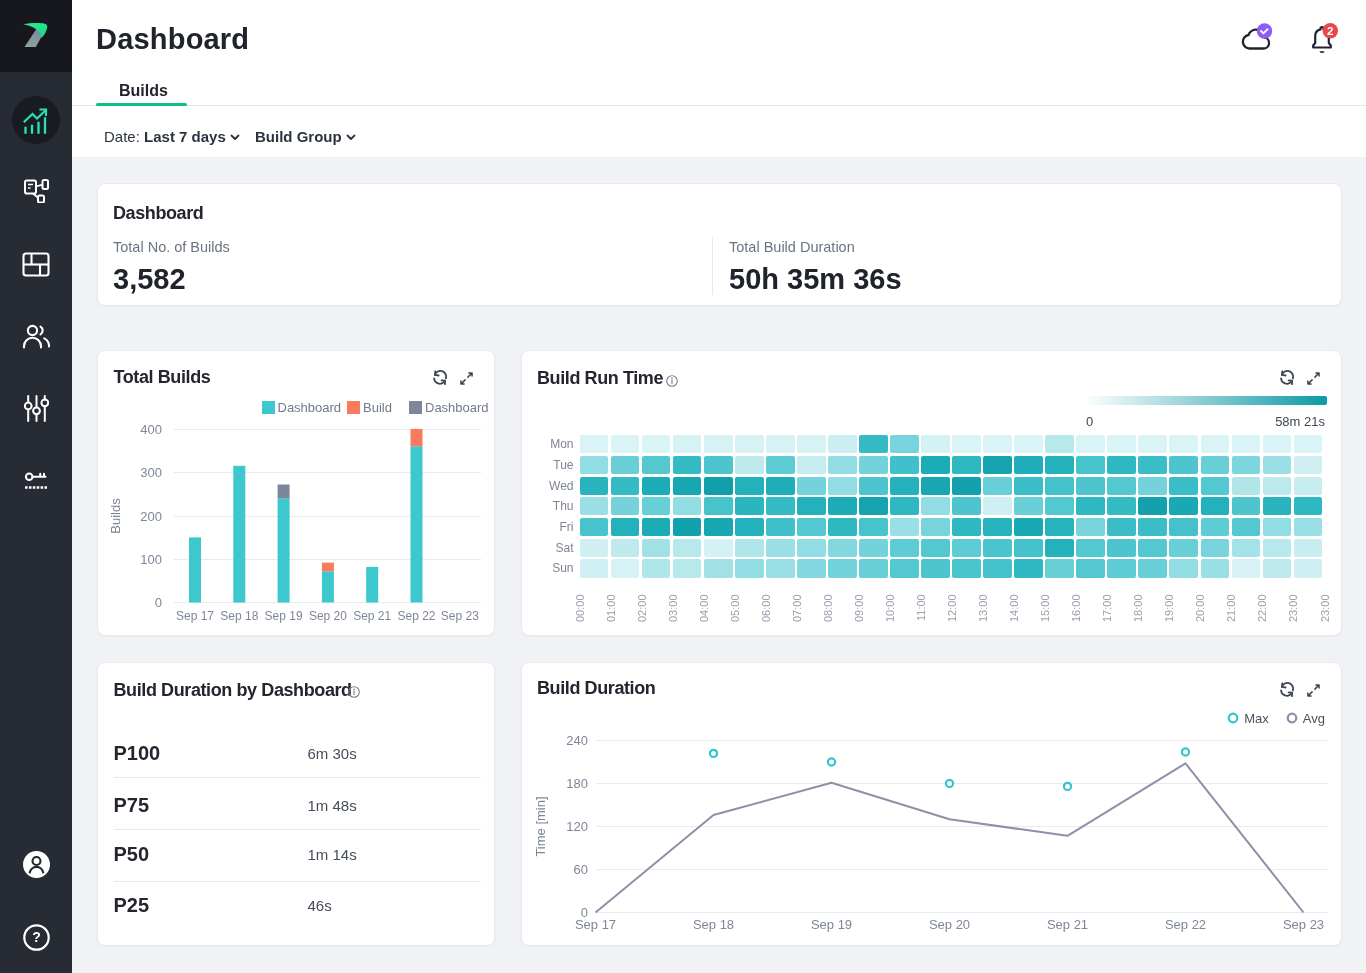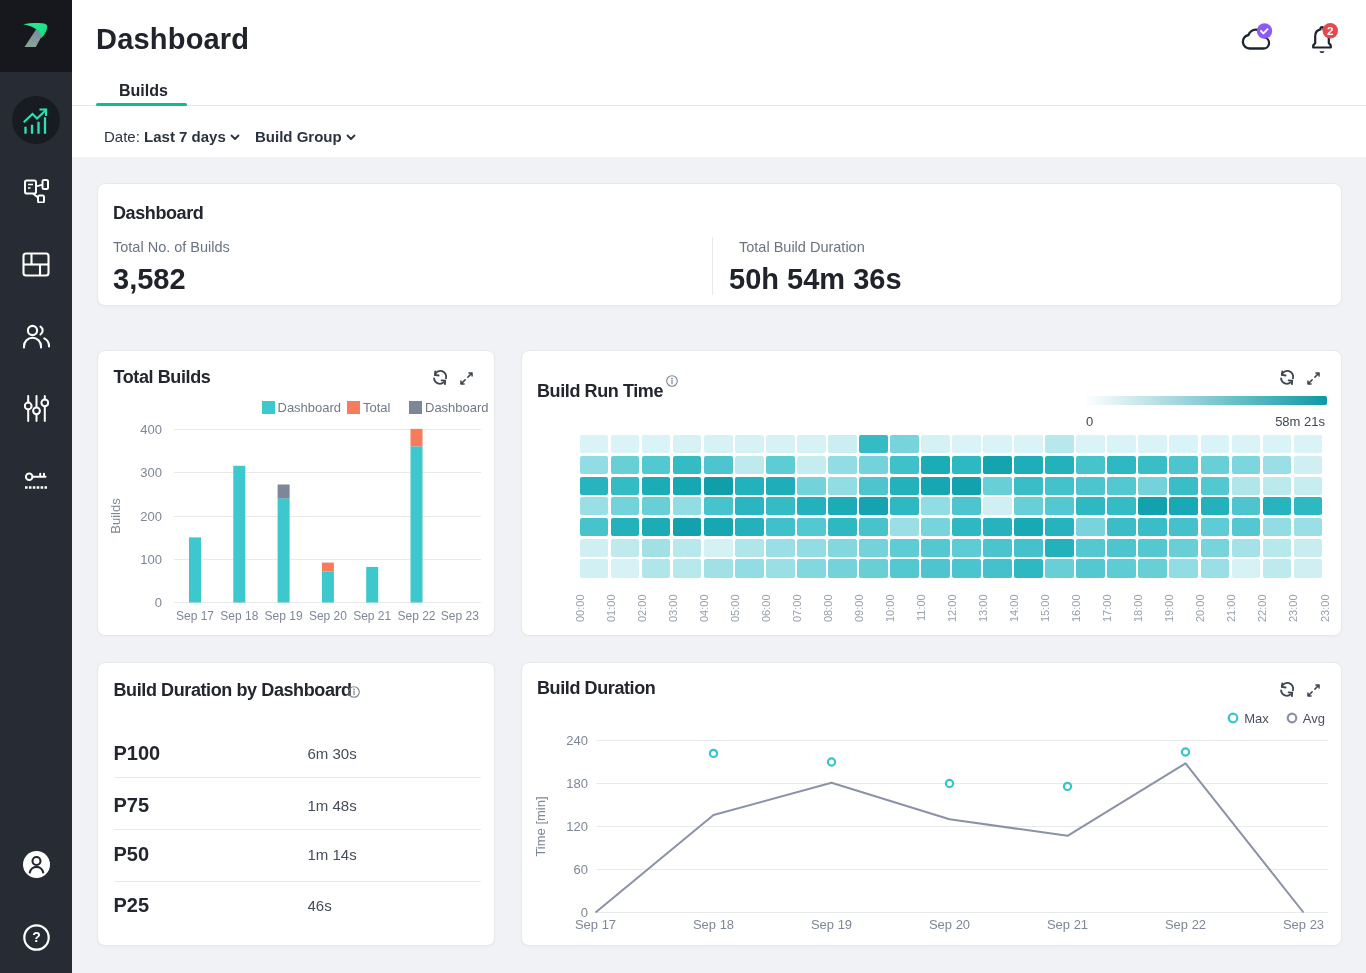--- a/index.html
+++ b/index.html
@@ -134,43 +134,43 @@
             <path d="M1.5 1.5L5 5l3.5-3.5"></path>
           </svg></span></div>
  </div>
  <div id="content">
 
   <div class="card" style="left:24.5px;top:25.5px;width:1245.5px;height:123.5px;">
     <div class="ctitle" style="left:15.5px;top:19px;">Dashboard</div>
     <div class="abs" style="left:614px;top:53px;width:1px;height:58px;background:#e7e9ed;"></div>
     <div class="abs" style="left:15.5px;top:55px;font-size:14.5px;color:#6b7482;">Total No. of Builds</div>
     <div class="abs" style="left:15.5px;top:79px;font-size:29px;font-weight:700;color:#20232b;">3,582</div>
-    <div class="abs" style="left:631.5px;top:55px;font-size:14.5px;color:#6b7482;margin-left:10px;">Total Build Duration</div>
-    <div class="abs" style="left:631.5px;top:79px;font-size:29px;font-weight:700;color:#20232b;">50h 54m 36s</div>
+    <div class="abs" style="left:631.5px;top:55px;font-size:14.5px;color:#6b7482;">Total Build Duration</div>
+    <div class="abs" style="left:631.5px;top:79px;font-size:29px;font-weight:700;color:#20232b;">50h 35m 36s</div>
   </div>
 
   <div class="card" style="left:24.5px;top:192.5px;width:398.5px;height:286px;">
     <div class="ctitle" style="left:16px;top:16.5px;">Total Builds</div>
     <div class="icbtns" style="right:20px;top:18.5px;">
           <svg width="18" height="18" viewBox="0 0 18 18" fill="none" stroke="#3d4553" stroke-width="1.8" stroke-linecap="round" stroke-linejoin="round">
             <path d="M14.9 9.4A5.7 5.7 0 0 0 3.9 5.95"></path>
             <path d="M4.3 2.3L3.9 5.9L7.6 6.5"></path>
             <path d="M3.1 9.5A5.7 5.7 0 0 0 12.85 13.05"></path>
             <path d="M10.6 11.45L14.15 11.6L13.9 15.15"></path>
           </svg>
           <svg width="15" height="15" viewBox="0 0 15 15" fill="none" stroke="#3d4553" stroke-width="1.5" stroke-linecap="round" stroke-linejoin="round">
             <path d="M8.9 6.1L13 2M9.9 1.95h3.15V5.1"></path>
             <path d="M6.1 8.9L2 13M1.95 9.9v3.15H5.1"></path>
           </svg>
         </div>
     <div class="abs" style="top:50px;font-size:13px;color:#707a88;">
       <span class="abs" style="left:164px;top:0;width:13px;height:13px;background:#3cc8cd"></span>
           <span class="abs" style="left:180px;top:0;line-height:13px;">Dashboard</span>
       <span class="abs" style="left:249.5px;top:0;width:13px;height:13px;background:#f87b5e"></span>
-          <span class="abs" style="left:265.5px;top:0;line-height:13px;">Total</span>
+          <span class="abs" style="left:265.5px;top:0;line-height:13px;">Build</span>
       <span class="abs" style="left:311.5px;top:0;width:13px;height:13px;background:#7e8799"></span>
           <span class="abs" style="left:327.5px;top:0;line-height:13px;">Dashboard</span>
     </div>
     <svg class="abs" style="left:0;top:0" width="398" height="286" viewBox="0 0 398 286">
           <line x1="75.5" y1="78" x2="383" y2="78" stroke="#e8eaee" stroke-width="1" shape-rendering="crispEdges"></line>
           <line x1="75.5" y1="121.5" x2="383" y2="121.5" stroke="#e8eaee" stroke-width="1" shape-rendering="crispEdges"></line>
           <line x1="75.5" y1="165" x2="383" y2="165" stroke="#e8eaee" stroke-width="1" shape-rendering="crispEdges"></line>
           <line x1="75.5" y1="208.5" x2="383" y2="208.5" stroke="#e8eaee" stroke-width="1" shape-rendering="crispEdges"></line>
           <line x1="75.5" y1="251.5" x2="383" y2="251.5" stroke="#e8eaee" stroke-width="1" shape-rendering="crispEdges"></line>
           <text x="64" y="82.5" text-anchor="end" font-size="13" fill="#7e8798">400</text>
@@ -192,41 +192,50 @@
           <text x="141.3" y="268.5" text-anchor="middle" font-size="12" fill="#7e8798">Sep 18</text>
           <text x="185.6" y="268.5" text-anchor="middle" font-size="12" fill="#7e8798">Sep 19</text>
           <text x="229.9" y="268.5" text-anchor="middle" font-size="12" fill="#7e8798">Sep 20</text>
           <text x="274.2" y="268.5" text-anchor="middle" font-size="12" fill="#7e8798">Sep 21</text>
           <text x="318.5" y="268.5" text-anchor="middle" font-size="12" fill="#7e8798">Sep 22</text>
           <text x="361.8" y="268.5" text-anchor="middle" font-size="12" fill="#7e8798">Sep 23</text>
         </svg>
   </div>
 
   <div class="card" style="left:448.5px;top:192.5px;width:821.5px;height:286px;">
-    <div class="ctitle" style="left:15.5px;top:30px;">Build Run Time</div>
+    <div class="ctitle" style="left:15.5px;top:17px;">Build Run Time</div>
     <div class="abs" style="left:144px;top:22.5px;"><svg width="12" height="12" viewBox="0 0 12 12" fill="none">
             <circle cx="6" cy="6" r="5.3" stroke="#7c8594" stroke-width="1.1"></circle>
             <line x1="6" y1="5.2" x2="6" y2="8.6" stroke="#7c8594" stroke-width="1.2" stroke-linecap="round"></line>
             <circle cx="6" cy="3.4" r="0.8" fill="#7c8594"></circle>
           </svg></div>
     <div class="icbtns" style="right:20px;top:18.5px;">
           <svg width="18" height="18" viewBox="0 0 18 18" fill="none" stroke="#3d4553" stroke-width="1.8" stroke-linecap="round" stroke-linejoin="round">
             <path d="M14.9 9.4A5.7 5.7 0 0 0 3.9 5.95"></path>
             <path d="M4.3 2.3L3.9 5.9L7.6 6.5"></path>
             <path d="M3.1 9.5A5.7 5.7 0 0 0 12.85 13.05"></path>
             <path d="M10.6 11.45L14.15 11.6L13.9 15.15"></path>
           </svg>
           <svg width="15" height="15" viewBox="0 0 15 15" fill="none" stroke="#3d4553" stroke-width="1.5" stroke-linecap="round" stroke-linejoin="round">
             <path d="M8.9 6.1L13 2M9.9 1.95h3.15V5.1"></path>
             <path d="M6.1 8.9L2 13M1.95 9.9v3.15H5.1"></path>
           </svg>
         </div>
     <div class="abs" style="left:564.5px;top:45px;width:241px;height:9px;border-radius:2px;background:linear-gradient(to right,#fdfefe,#0d99a5);"></div>
     <div class="abs" style="left:564.5px;top:63px;font-size:13px;color:#3f4754;">0</div>
     <div class="abs" style="right:16px;top:63px;font-size:13px;color:#3f4754;">58m 21s</div>
+    <div id="hmdays">
+          <span>Mon</span>
+          <span>Tue</span>
+          <span>Wed</span>
+          <span>Thu</span>
+          <span>Fri</span>
+          <span>Sat</span>
+          <span>Sun</span>
+        </div>
     <div id="hmgrid">
           <i style="background:#d9f3f6"></i>
           <i style="background:#d9f3f6"></i>
           <i style="background:#d9f3f6"></i>
           <i style="background:#d6f2f5"></i>
           <i style="background:#d6f2f5"></i>
           <i style="background:#d6f2f5"></i>
           <i style="background:#d6f2f5"></i>
           <i style="background:#d6f2f5"></i>
           <i style="background:#caeef1"></i>

